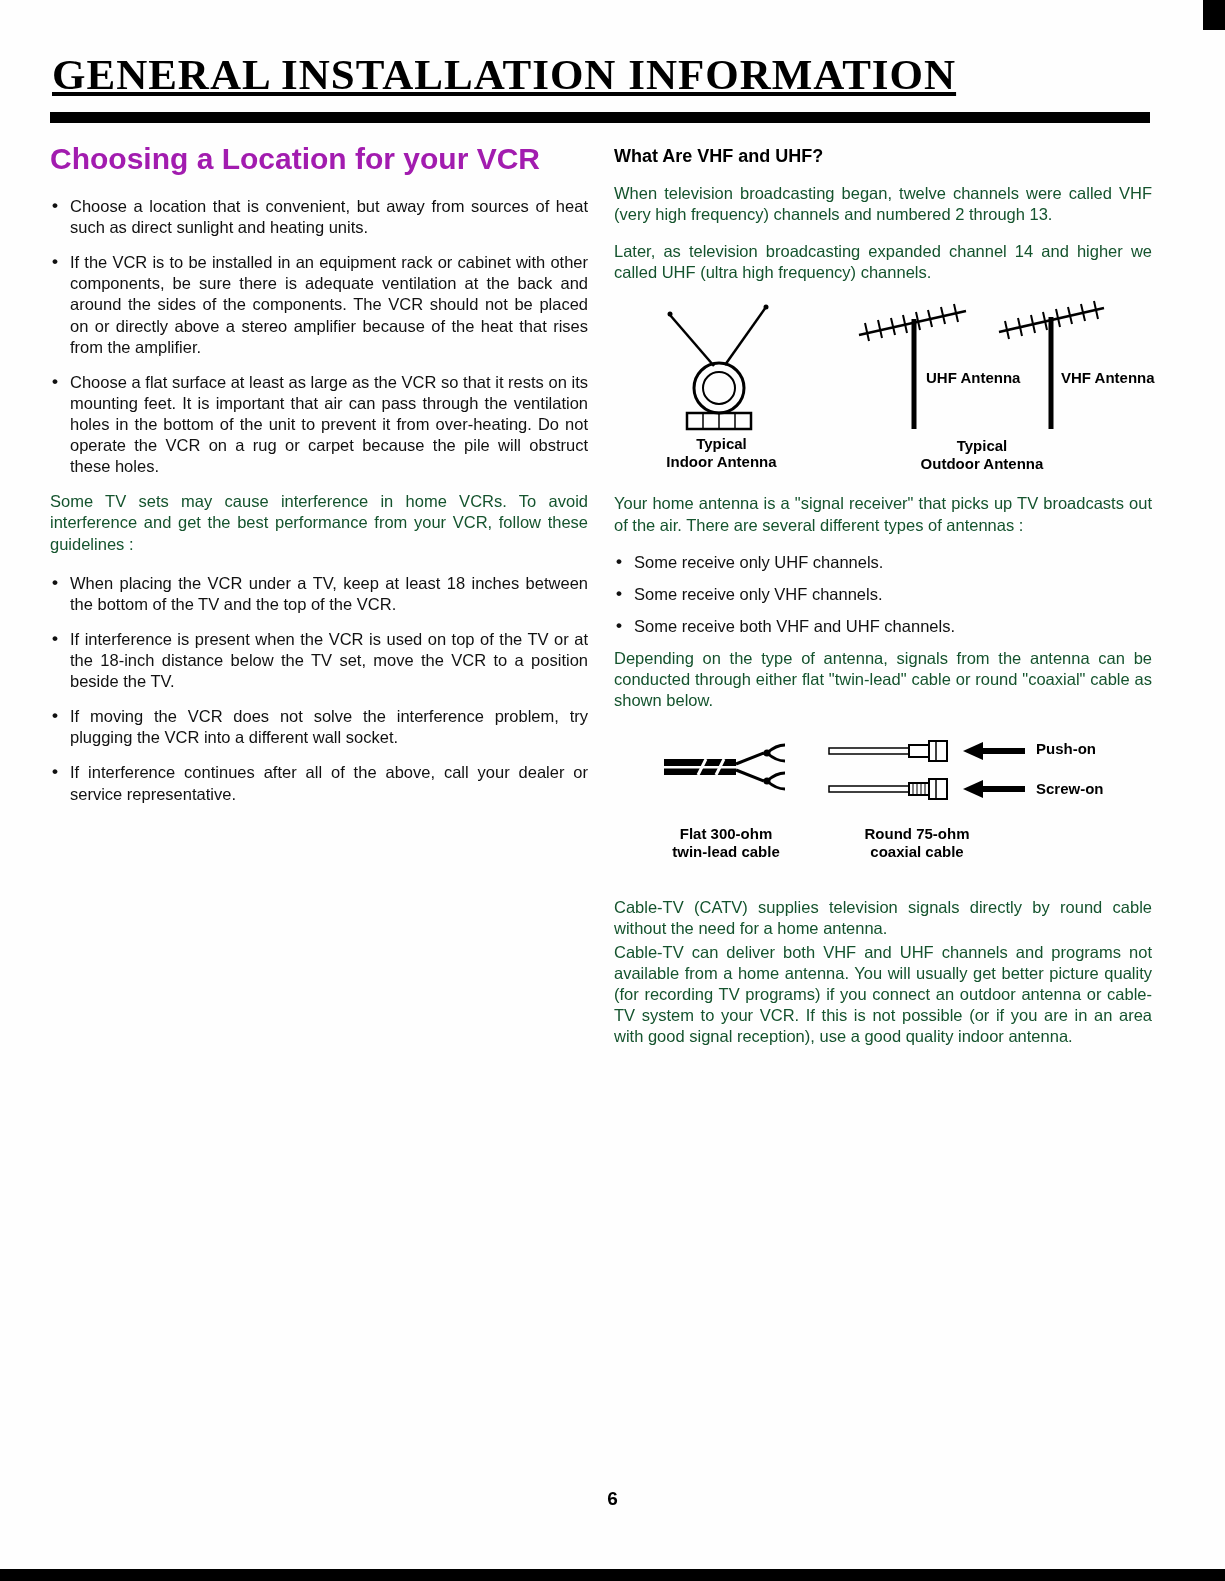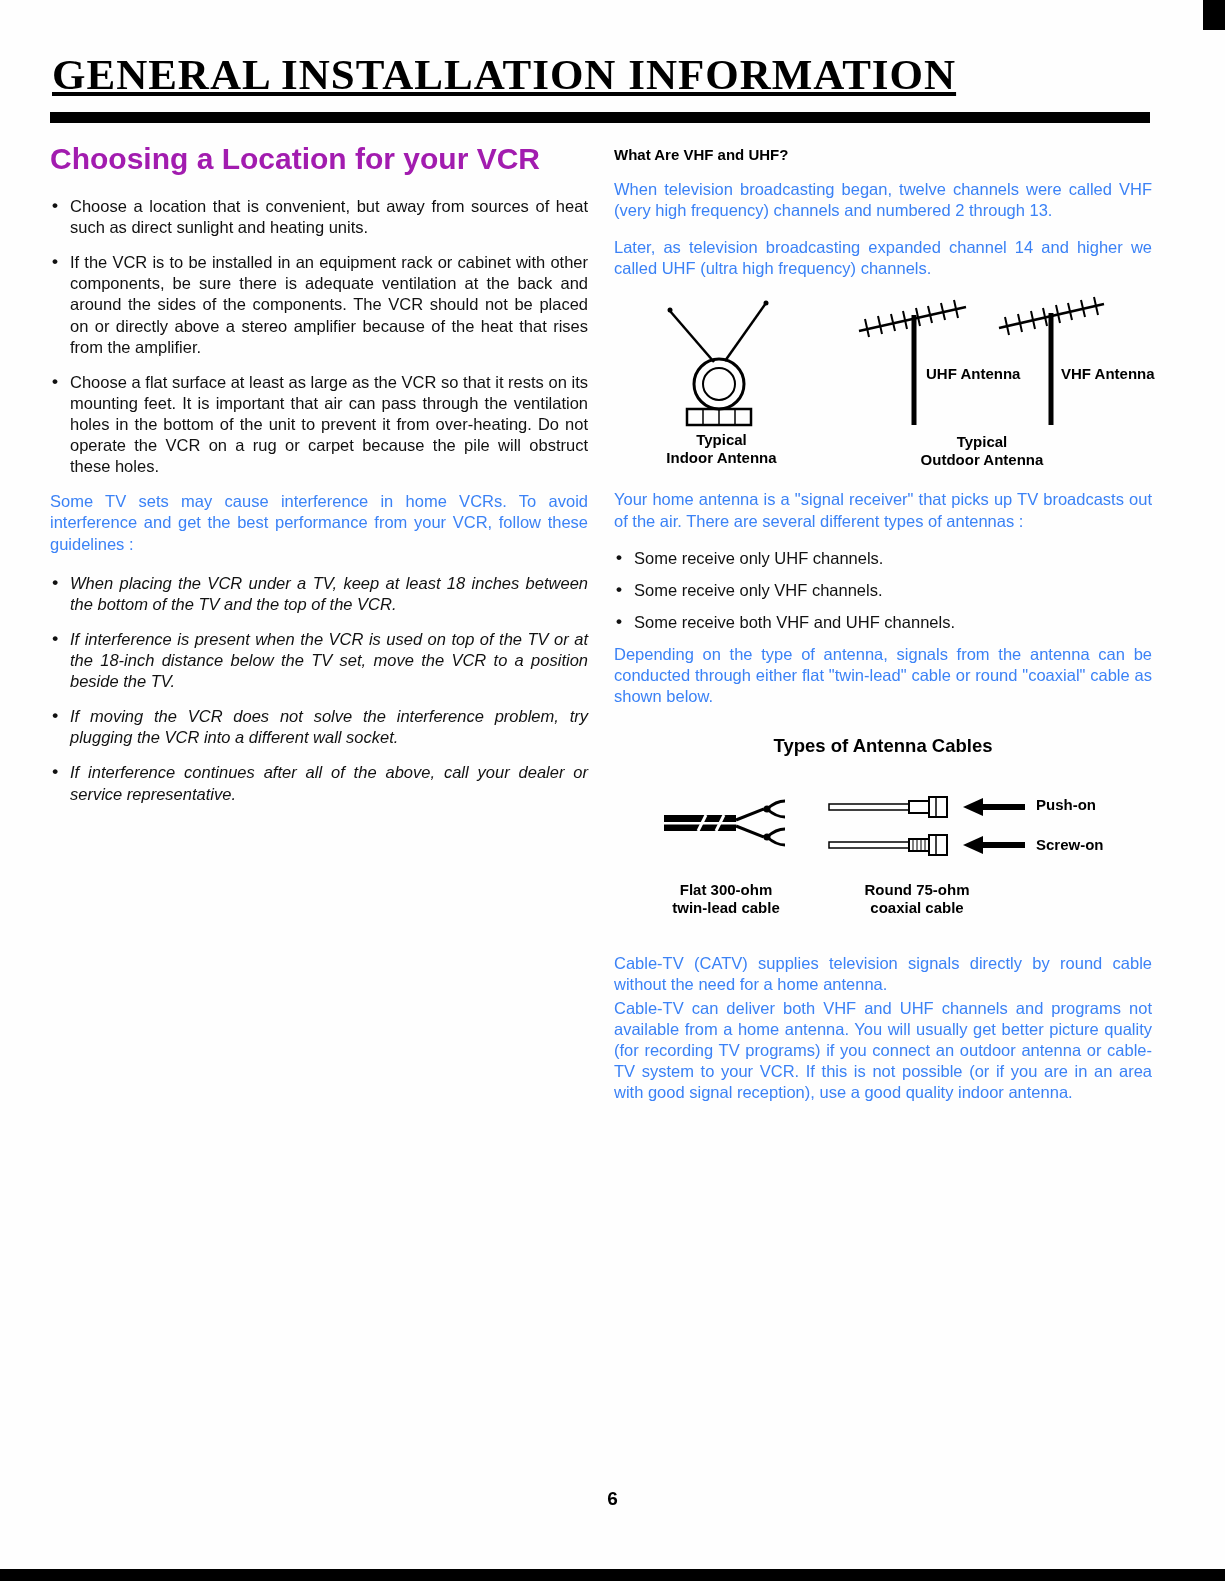--- a/index.html
+++ b/index.html
@@ -25,27 +25,27 @@
     position:absolute; left:50px; top:142px; width:1102px;
     display:flex; gap:26px;
   }
   .col { width:538px; }
 
   .col-heading-large {
     font-size:30px; font-weight:700; color:#a21caf;
     margin-bottom:20px; letter-spacing:0px;
   }
   .col-heading-med {
-    font-size:15px; font-weight:700; color:#000;
+    font-size:18px; font-weight:700; color:#000;
     margin-top:4px; margin-bottom:16px;
   }
 
   .para {
     font-size:16.5px; line-height:1.28; text-align:justify;
-    margin-bottom:16px; color:#3b82f6;
+    margin-bottom:16px; color:#14532d;
   }
   .para.tight { margin-bottom:2px; }
 
   ul.bullets { list-style:none; margin-bottom:6px; }
   ul.bullets li {
     position:relative; padding-left:20px; margin-bottom:14px;
     font-size:16.5px; line-height:1.28; text-align:justify;
   }
   ul.bullets li::before {
     content:"\2022"; position:absolute; left:2px; top:-1px;
@@ -89,21 +89,21 @@
       <h2 class="col-heading-large">Choosing a Location for your VCR</h2>
 
       <ul class="bullets">
         <li><span>Choose a location that is convenient, but away from sources of heat such as direct sunlight and heating units.</span></li>
         <li><span>If the VCR is to be installed in an equipment rack or cabinet with other components, be sure there is adequate ventilation at the back and around the sides of the components. The VCR should not be placed on or directly above a stereo amplifier because of the heat that rises from the amplifier.</span></li>
         <li><span>Choose a flat surface at least as large as the VCR so that it rests on its mounting feet. It is important that air can pass through the ventilation holes in the bottom of the unit to prevent it from over-heating. Do not operate the VCR on a rug or carpet because the pile will obstruct these holes.</span></li>
       </ul>
 
       <p class="para" style="margin-top:10px;">Some TV sets may cause interference in home VCRs. To avoid interference and get the best performance from your VCR, follow these guidelines :</p>
 
-      <ul class="bullets" style="margin-top:18px;font-style:italic;">
+      <ul class="bullets" style="margin-top:18px;">
         <li><span>When placing the VCR under a TV, keep at least 18 inches between the bottom of the TV and the top of the VCR.</span></li>
         <li><span>If interference is present when the VCR is used on top of the TV or at the 18-inch distance below the TV set, move the VCR to a position beside the TV.</span></li>
         <li><span>If moving the VCR does not solve the interference problem, try plugging the VCR into a different wall socket.</span></li>
         <li><span>If interference continues after all of the above, call your dealer or service representative.</span></li>
       </ul>
     </div>
 
     <div class="col">
       <h2 class="col-heading-med">What Are VHF and UHF?</h2>
 
@@ -167,21 +167,20 @@
       <p class="para">Your home antenna is a "signal receiver" that picks up TV broadcasts out of the air.  There are several different types of antennas :</p>
 
       <ul class="bullets short">
         <li><span>Some receive only UHF channels.</span></li>
         <li><span>Some receive only VHF channels.</span></li>
         <li><span>Some receive both VHF and UHF channels.</span></li>
       </ul>
 
       <p class="para" style="margin-top:8px;">Depending on the type of antenna, signals from the antenna can be conducted through either flat "twin-lead" cable or round "coaxial" cable as shown below.</p>
 
-      <h3 class="center-heading">Types of Antenna Cables</h3>
 
       <div class="figure cable-figure">
         <svg viewBox="0 0 535 90" width="535" height="90">
 
           <g>
             <rect x="50" y="32" width="72" height="16" fill="#000"></rect>
             <rect x="50" y="39" width="72" height="2.5" fill="#fff"></rect>
             <line x1="92" y1="32" x2="84" y2="48" stroke="#fff" stroke-width="3"></line>
             <line x1="110" y1="32" x2="102" y2="48" stroke="#fff" stroke-width="3"></line>
             <path d="M122,37 L150,26" stroke="#000" stroke-width="3" fill="none"></path>

